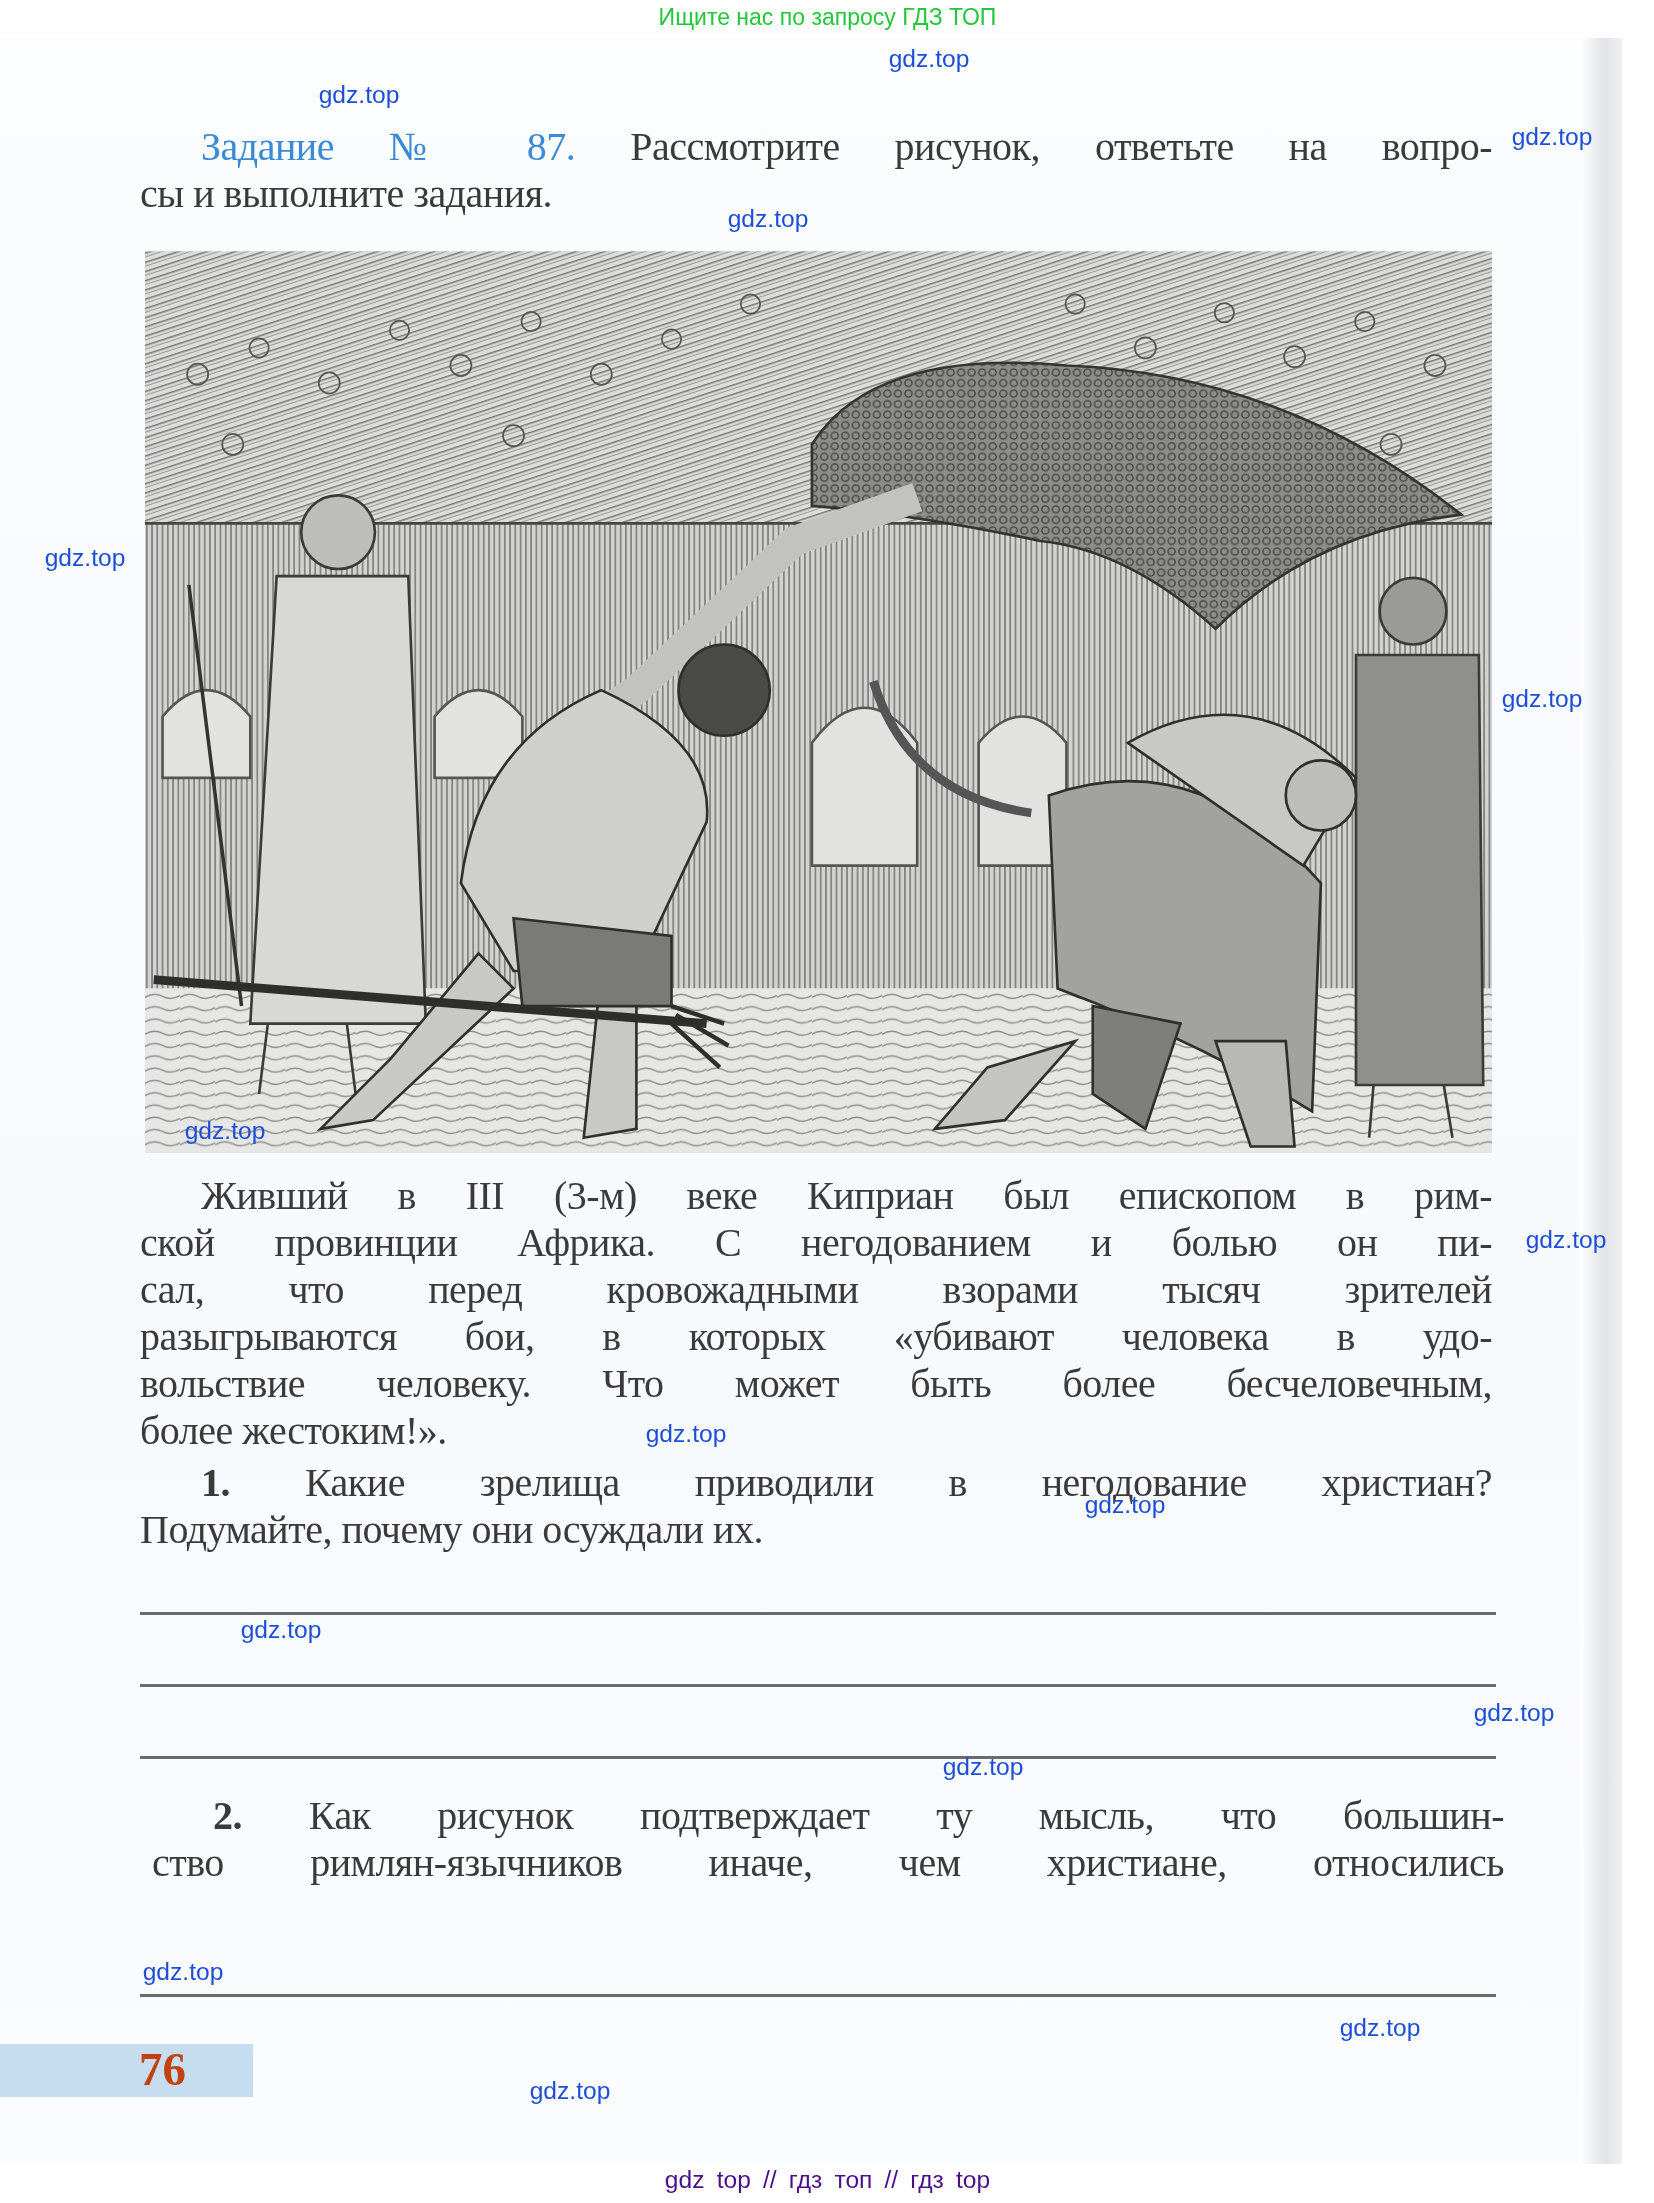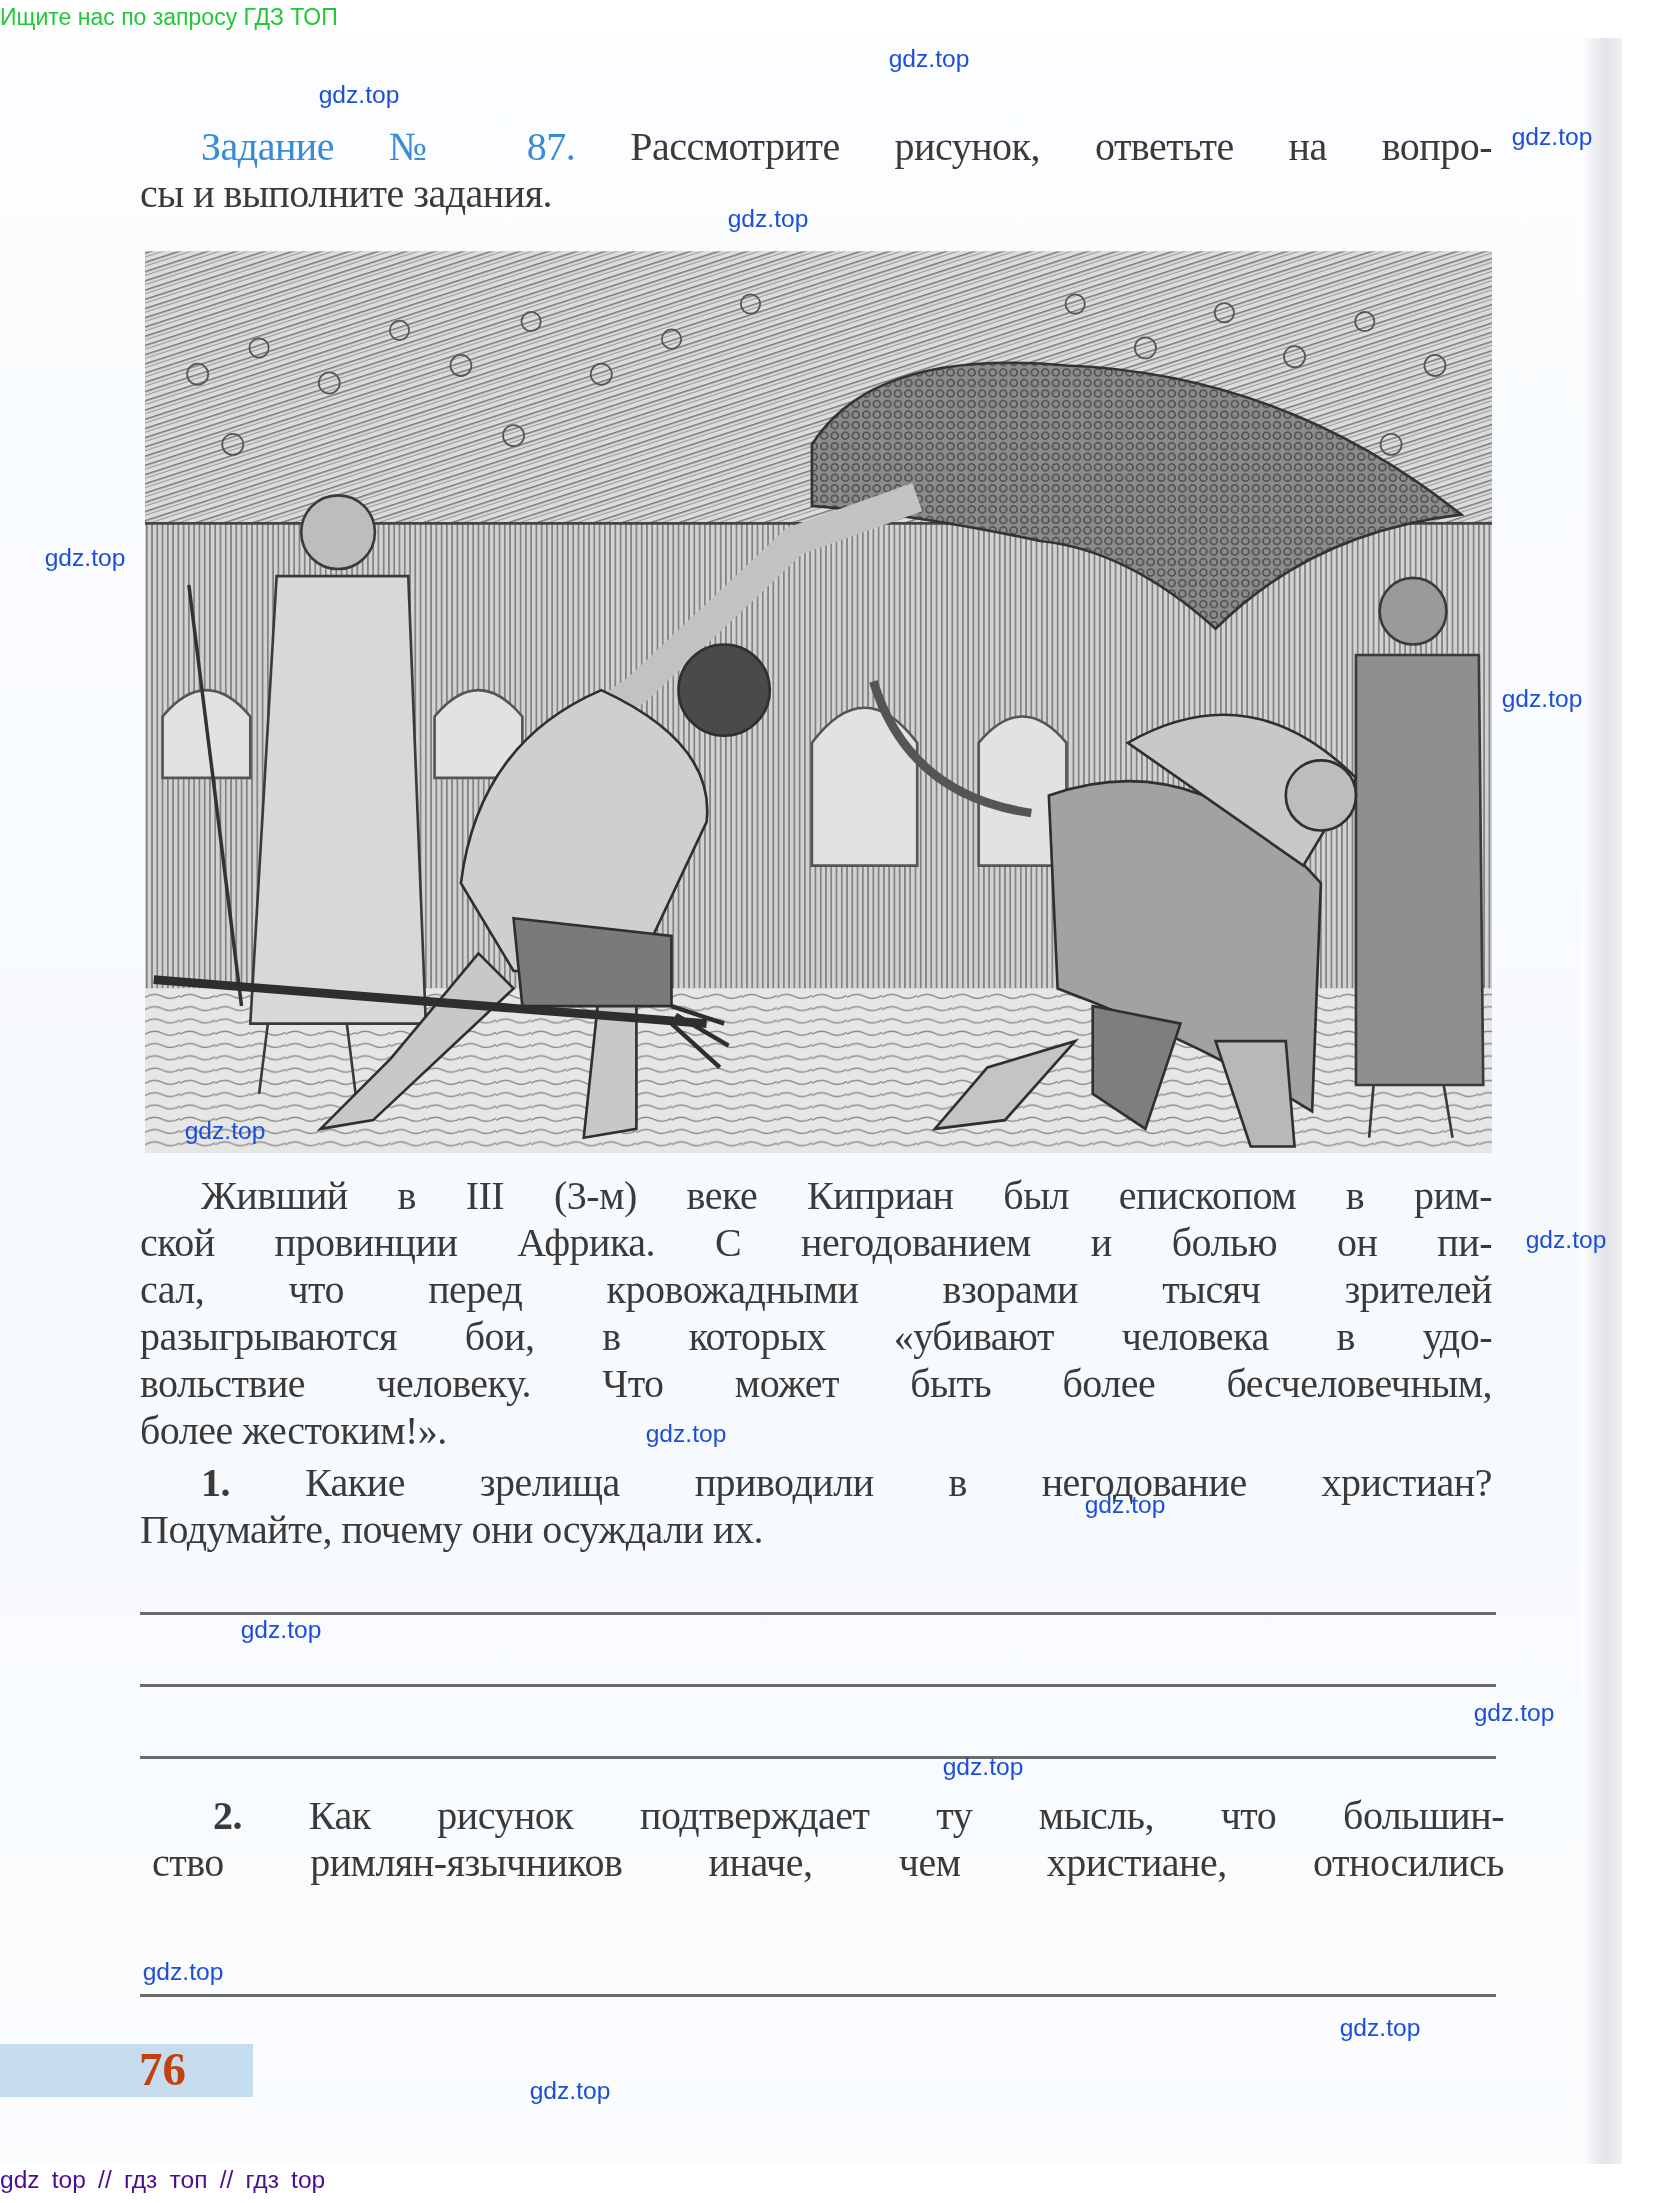--- a/index.html
+++ b/index.html
@@ -10,30 +10,30 @@
   }
   .page {
     position: absolute; left: 0; top: 38px; width: 1622px; height: 2126px;
     background: linear-gradient(180deg, #fbfdff 0%, #f7fafd 60%, #fafcfe 100%);
   }
   .spine {
     position: absolute; left: 1580px; top: 38px; width: 42px; height: 2126px;
     background: linear-gradient(90deg, #ffffff 0%, #eceef1 35%, #e2e4e8 60%, #eef0f2 100%);
   }
   .wm-top {
-    position: absolute; left: 0; width: 1655px; top: 3.5px; 
+    position: absolute; left: 0; width: 1655px; top: 3.5px; text-align: center;
     font-family: "Liberation Sans", "DejaVu Sans", sans-serif; font-size: 23px; color: #22c73a;
   }
   .wm {
     position: absolute; font-family: "Liberation Sans", "DejaVu Sans", sans-serif;
     font-size: 24.6px; color: #1d4ed8; white-space: nowrap; transform: translate(-50%, -50%);
     z-index: 5;
   }
   .footer {
-    position: absolute; left: 0; width: 1655px; top: 2166px; 
+    position: absolute; left: 0; width: 1655px; top: 2166px; text-align: center;
     font-family: "Liberation Sans", "DejaVu Sans", sans-serif; font-size: 24.6px; color: #4b0f8c;
     word-spacing: 5.3px;
   }
   .txt { position: absolute; color: #3a3a3a; font-size: 40px; line-height: 47px; letter-spacing: -0.5px; font-family: Liberation Serif, serif; }
   .line { display: block; white-space: nowrap; height: 47px; }
   .justify { text-align: justify; text-align-last: justify; }
   .title-num { color: #3a8ad6; }
   .illustration {
     position: absolute; left: 145px; top: 251px; width: 1347px; height: 902px;
     background: #e4e4e2; overflow: hidden;

